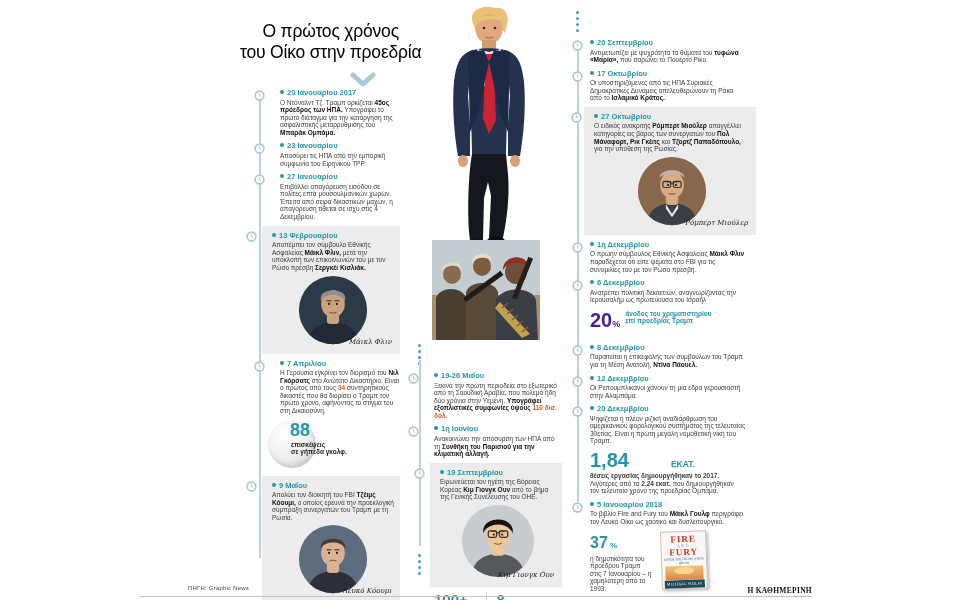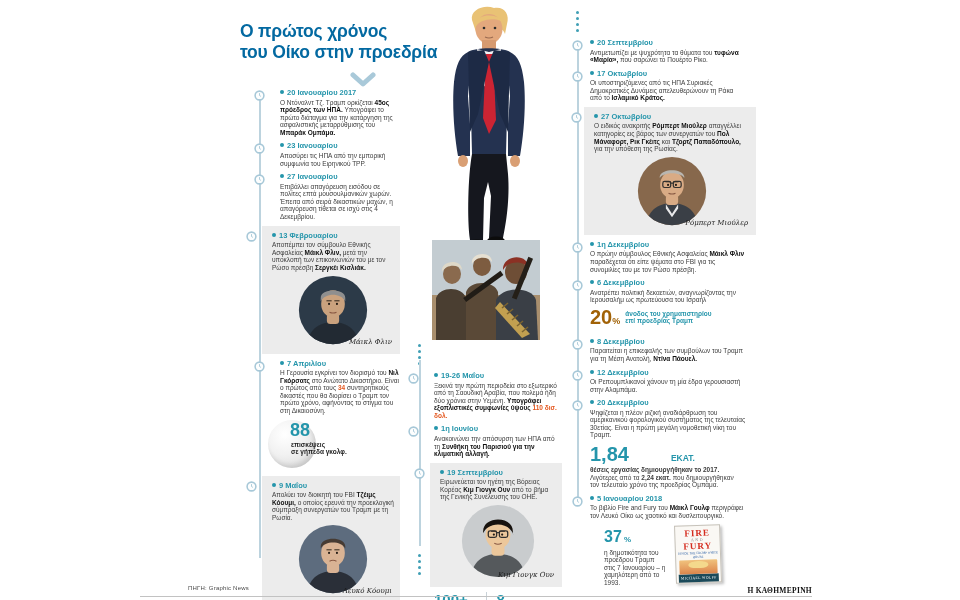--- a/index.html
+++ b/index.html
@@ -1,20 +1,20 @@
 <!DOCTYPE html>
 <html><head>
 <meta charset="utf-8">
 <style>
   html,body{margin:0;padding:0;background:#fff;}
   body{font-family:"Liberation Sans",sans-serif;}
   #canvas{position:relative;width:960px;height:600px;background:#fff;overflow:hidden;}
 
   .title{position:absolute;left:240px;top:21px;font-size:17.5px;line-height:21px;
-         font-weight:bold;color:#0369a1;letter-spacing:-0.2px;}
+         font-weight:normal;color:#000000;letter-spacing:-0.2px;text-align:center;}
   .chev{position:absolute;left:350px;top:72px;}
 
   .trump{position:absolute;left:430px;top:4px;}
 
   .col{position:absolute;}
   .rail{position:absolute;width:2px;background:#bcd3de;}
   .col-left{left:250px;top:88px;width:150px;}
   .col-left .rail{left:9px;top:10px;height:460px;}
   .col-mid{left:404px;top:240px;width:158px;}
   .col-mid .rail{left:15px;top:120px;height:186px;}
@@ -55,35 +55,35 @@
 
   .golf{position:relative;height:50px;margin:3px 0 6px 18px;}
   .ball{position:absolute;left:0;top:0;width:48px;height:48px;border-radius:50%;
         background:radial-gradient(circle at 35% 30%,#ffffff 0%,#f1f1f1 45%,#d2d2d2 100%);
         box-shadow:inset -2px -3px 4px rgba(0,0,0,.10);}
   .golf .gnum{position:absolute;left:22px;top:0;font-size:18px;font-weight:bold;color:#2495ab;}
   .golf .glines{position:absolute;left:23px;top:21px;font-size:6.5px;font-weight:bold;
                 color:#222;line-height:7.6px;width:72px;text-align:left;}
 
   .stat-inline{display:flex;gap:5px;margin-top:3px;}
-  .snum{font-size:20px;font-weight:bold;color:#a16207;line-height:21px;}
+  .snum{font-size:20px;font-weight:bold;color:#4c1d95;line-height:27px;}
   .snum .pct{font-size:9px;}
   .stxt{font-size:6.5px;font-weight:bold;color:#2495ab;line-height:7.6px;padding-top:3px;width:90px;}
 
   .sb-num{font-size:20px;font-weight:bold;color:#2495ab;line-height:20px;display:inline;}
   .sb-unit{font-size:8.5px;font-weight:bold;color:#2495ab;margin-left:2px;padding-left:40px;}
   .sb-txt{font-size:6.5px;line-height:7.6px;color:#3b3b3b;max-width:150px;margin-top:1px;}
 
   .statpair{display:flex;margin-left:30px;margin-top:2px;}
   .sp-item{width:56px;}
   .sp-item + .sp-item{border-left:1px solid #c9d2d8;padding-left:9px;width:70px;}
   .sp-num{font-size:15px;font-weight:bold;color:#2495ab;line-height:15px;}
   .sp-txt{font-size:6.5px;line-height:7.6px;color:#3b3b3b;margin-top:2px;}
 
-  .bookrow{display:flex;gap:9px;margin-left:36px;align-items:flex-start;}
+  .bookrow{display:flex;gap:9px;margin-left:22px;align-items:flex-start;}
   .b37{width:62px;padding-top:4px;}
   .b37 .sp-num{font-size:16px;}
   .b37 .pct2{font-size:8px;font-weight:bold;color:#2495ab;}
   .book{width:46px;height:58px;background:#faf8f4;border:1px solid #c6c2ba;
         transform:rotate(-2deg);box-shadow:2px 2px 3px rgba(0,0,0,.25);
         display:flex;flex-direction:column;align-items:center;padding:3px 2px 0;
         box-sizing:border-box;font-family:"Liberation Serif",serif;}
   .bk-t{color:#d42b1e;font-weight:bold;font-size:9px;line-height:8px;letter-spacing:1px;}
   .bk-and{color:#8a8a8a;font-size:4px;line-height:5px;letter-spacing:1.5px;}
   .bk-sub{color:#2a5fa5;font-size:3.2px;line-height:4px;text-align:center;margin-top:1px;}

